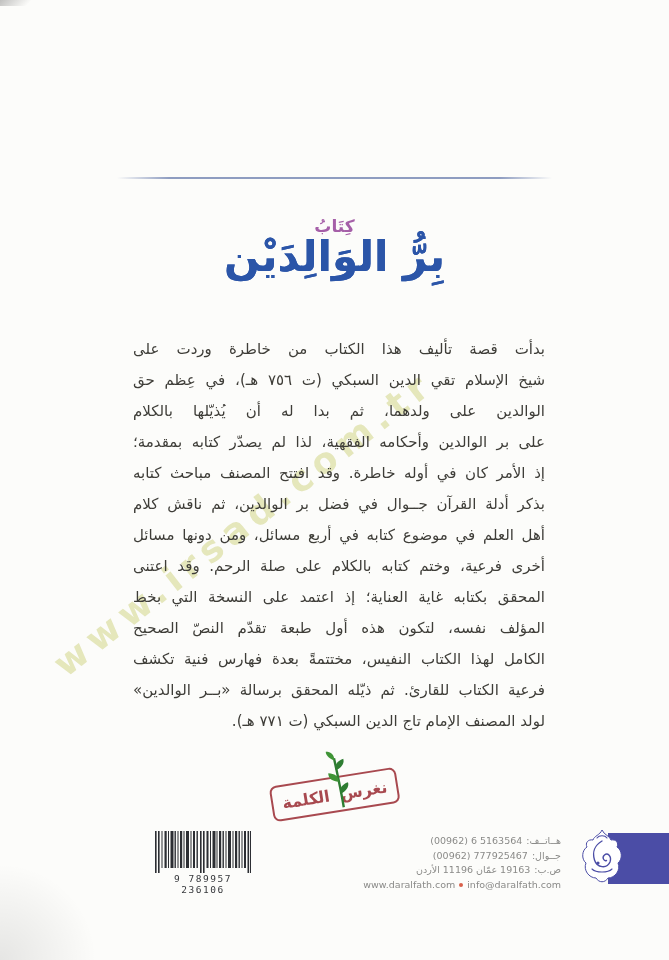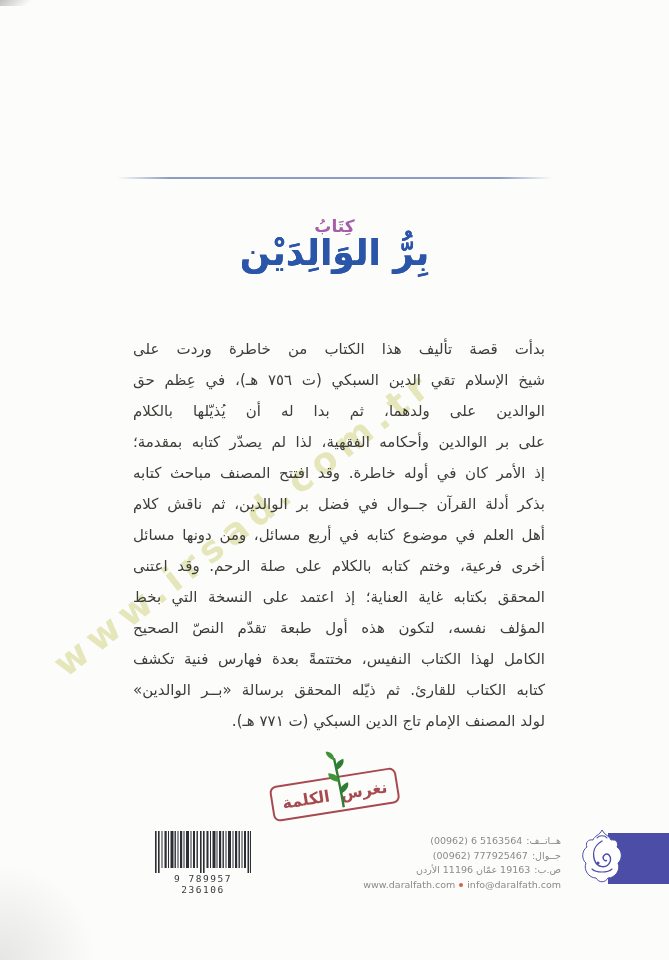--- a/index.html
+++ b/index.html
@@ -16,21 +16,21 @@
   .divider{
     position:absolute;top:177px;left:117px;width:435px;height:2px;
     background:linear-gradient(90deg,rgba(151,166,198,0),rgba(130,146,186,.9) 12%,rgba(130,146,186,.9) 88%,rgba(151,166,198,0));
   }
   .kitab{
     position:absolute;top:216px;left:0;right:0;text-align:center;
     font-size:17px;font-weight:bold;color:#a55fa8;
   }
   .book-title{
     position:absolute;top:232px;left:0;right:0;text-align:center;
-    font-size:36px;font-weight:bold;color:#2b55a8;
+    font-size:42px;font-weight:bold;color:#2b55a8;
     text-shadow:0 0 .5px #2b55a8;
   }
   
   .body-text{
     position:absolute;top:334px;right:124px;width:412px;
     direction:rtl;color:#3e3d38;font-size:15px;
   }
   .body-text .line{
     height:31px;line-height:31px;
     text-align:justify;text-align-last:justify;
@@ -108,21 +108,21 @@
     <div class="line">شيخ الإسلام تقي الدين السبكي (ت ٧٥٦ هـ)، في عِظم حق</div>
     <div class="line">الوالدين على ولدهما، ثم بدا له أن يُذيّلها بالكلام</div>
     <div class="line">على بر الوالدين وأحكامه الفقهية، لذا لم يصدّر كتابه بمقدمة؛</div>
     <div class="line">إذ الأمر كان في أوله خاطرة. وقد افتتح المصنف مباحث كتابه</div>
     <div class="line">بذكر أدلة القرآن جــوال في فضل بر الوالدين، ثم ناقش كلام</div>
     <div class="line">أهل العلم في موضوع كتابه في أربع مسائل، ومن دونها مسائل</div>
     <div class="line">أخرى فرعية، وختم كتابه بالكلام على صلة الرحم. وقد اعتنى</div>
     <div class="line">المحقق بكتابه غاية العناية؛ إذ اعتمد على النسخة التي بخط</div>
     <div class="line">المؤلف نفسه، لتكون هذه أول طبعة تقدّم النصّ الصحيح</div>
     <div class="line">الكامل لهذا الكتاب النفيس، مختتمةً بعدة فهارس فنية تكشف</div>
-    <div class="line">كتابه الكتاب للقارئ. ثم ذيّله المحقق برسالة «بــر الوالدين»</div>
+    <div class="line">فرعية الكتاب للقارئ. ثم ذيّله المحقق برسالة «بــر الوالدين»</div>
     <div class="line last">لولد المصنف الإمام تاج الدين السبكي (ت ٧٧١ هـ).</div>
   </div>
 
   <div class="stamp">
     <div class="stamp-box">
       <span>نغرس</span>
       <span style="width:20px"></span>
       <span>الكلمة</span>
     </div>
     <svg class="stamp-plant" viewBox="0 0 30 60">

